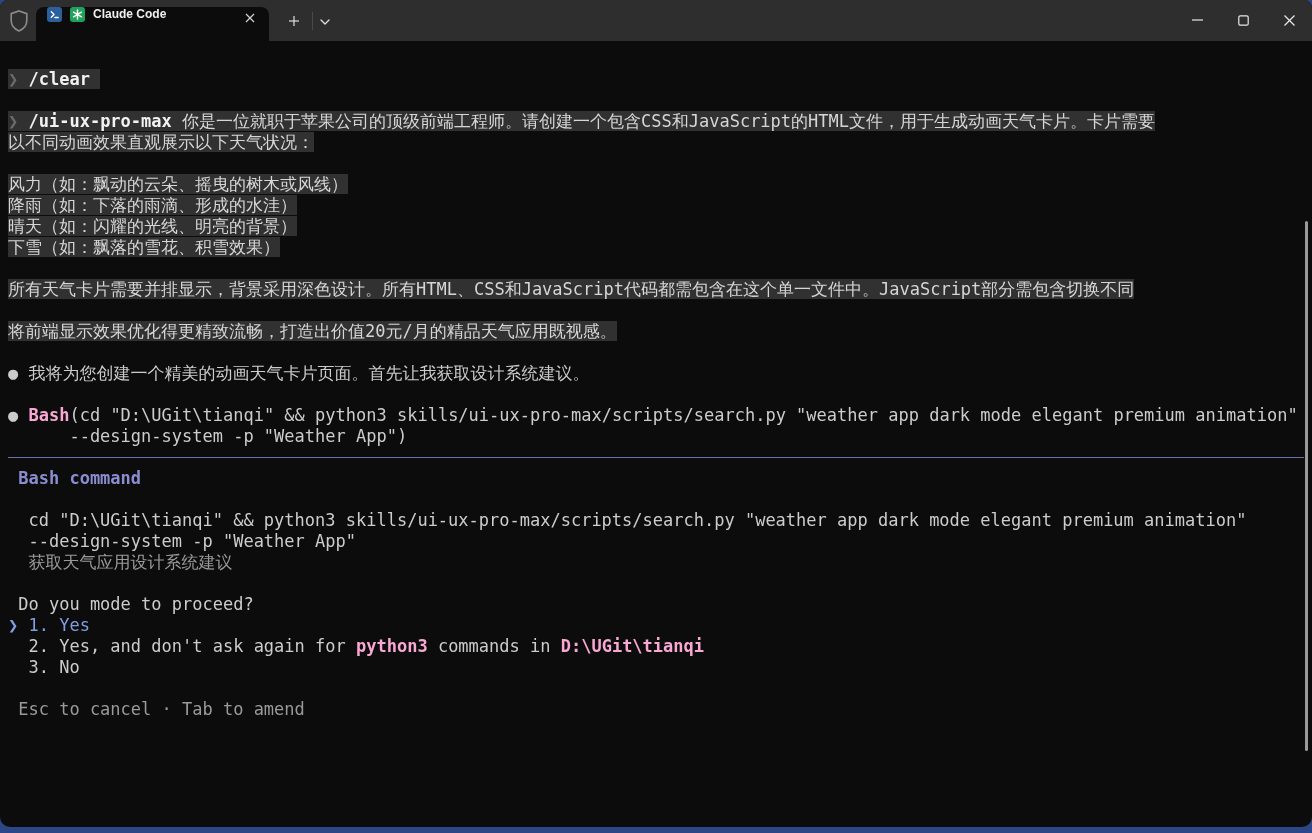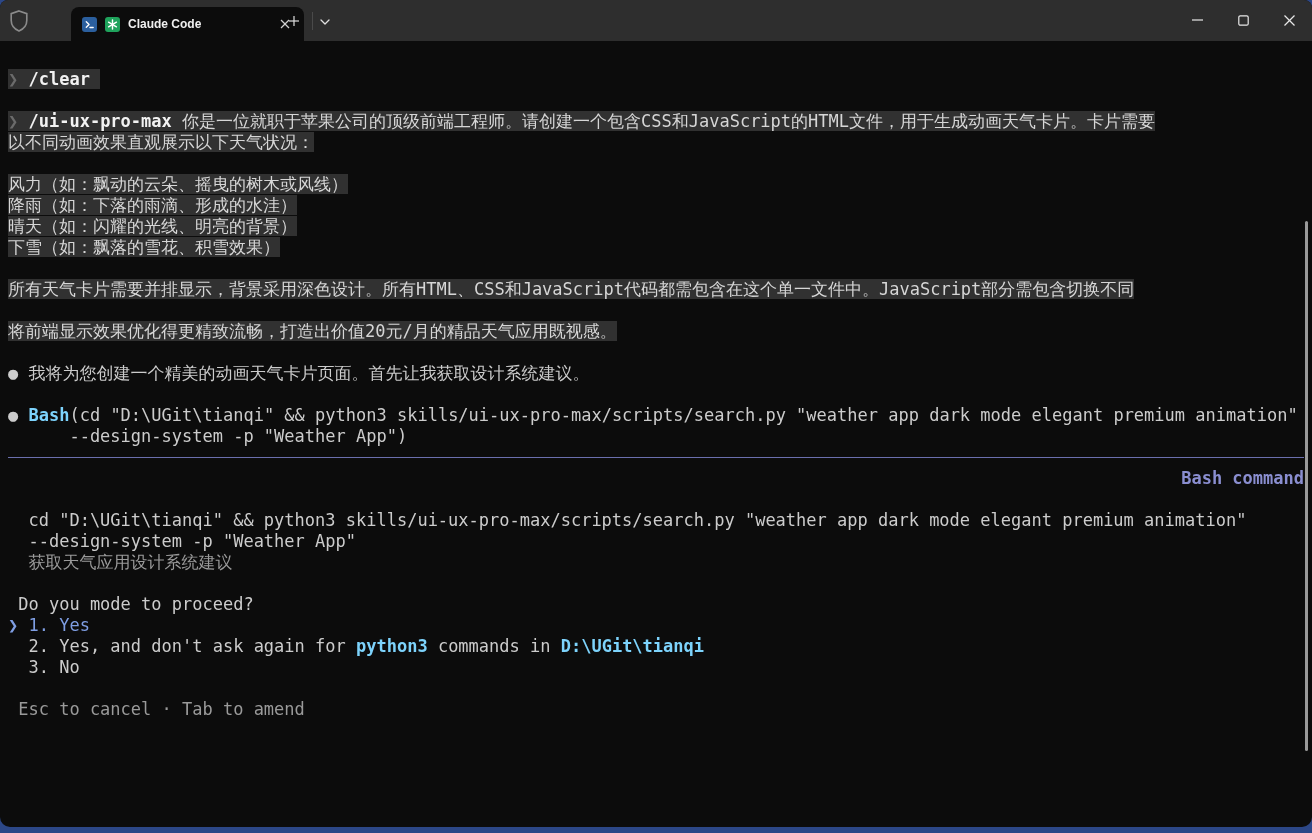--- a/index.html
+++ b/index.html
@@ -5,21 +5,21 @@
   * { margin:0; padding:0; box-sizing:border-box; }
   html,body { width:1312px; height:833px; overflow:hidden; background:#2c4787;
               font-family:"Liberation Sans", sans-serif; }
   .window { position:absolute; left:0; top:0; right:0; height:827px;
             background:#0c0c0c; border-radius:8px 8px 10px 10px; overflow:hidden; }
   
   .titlebar { position:relative; height:41px; background:#2e2e2e; }
   .shield { position:absolute; left:8px; top:9px; width:22px; height:24px; }
   .tab { position:absolute; left:36px; top:7px; width:233px; height:34px;
          background:#0c0c0c; border-radius:8px 8px 0 0; display:flex;
-         align-items:center; padding:0 8px 0 11px; gap:8px;margin-left:35px; }
+         align-items:flex-start; padding:0 8px 0 11px; gap:8px; }
   .tabicon { width:15px; height:15px; border-radius:3px; flex:0 0 auto;
              display:flex; align-items:center; justify-content:center; }
   .ps { background:#2b5f9e; }
   .cc { background:#1fa35c; }
   .tabtitle { flex:1; color:#f0f0f0; font-size:12px; font-weight:bold;
               white-space:nowrap; overflow:hidden; }
   .tabclose { width:22px; height:22px; display:flex; align-items:center;
               justify-content:center; border-radius:4px; }
   .newtab { position:absolute; left:281px; top:10px; width:26px; height:22px;
             display:flex; align-items:center; justify-content:center; }
@@ -30,25 +30,25 @@
   .winctls { position:absolute; right:0; top:0; display:flex; height:40px; }
   .wc { width:46px; height:40px; display:flex; align-items:center; justify-content:center; }
   
   .term { position:absolute; left:0; top:41px; right:0; bottom:0;
           padding:28px 8px 0 8px;
           font-family:"DejaVu Sans Mono","Liberation Mono",monospace;
           font-size:17px; line-height:21px; color:#cccccc; }
   .line { height:21px; white-space:pre; }
   .hl  { background:#313131; color:#d6d6d6;text-align:right; }
   .pr  { color:#6b6b6b; }
-  .b   { font-weight:bold; color:#7dd3fc; }
+  .b   { font-weight:bold; color:#f9a8d4; }
   .hl .b { color:#f2f2f2; }
   .gray { color:#9a9a9a; }
   .dialog { margin-top:10px; border-top:1px solid #6b6fae; padding-top:10px; }
-  .accent { color:#8a8ed0;text-align:right; }
+  .accent { color:#8a8ed0; }
   .sel { color:#7f9ee3; }
   .scrollthumb { position:absolute; right:4px; top:221px; width:3px; height:530px;
                  background:#9a9a9a; border-radius:2px; }
 </style>
 </head>
 <body>
 
 <div class="window">
 
   <div class="titlebar">

